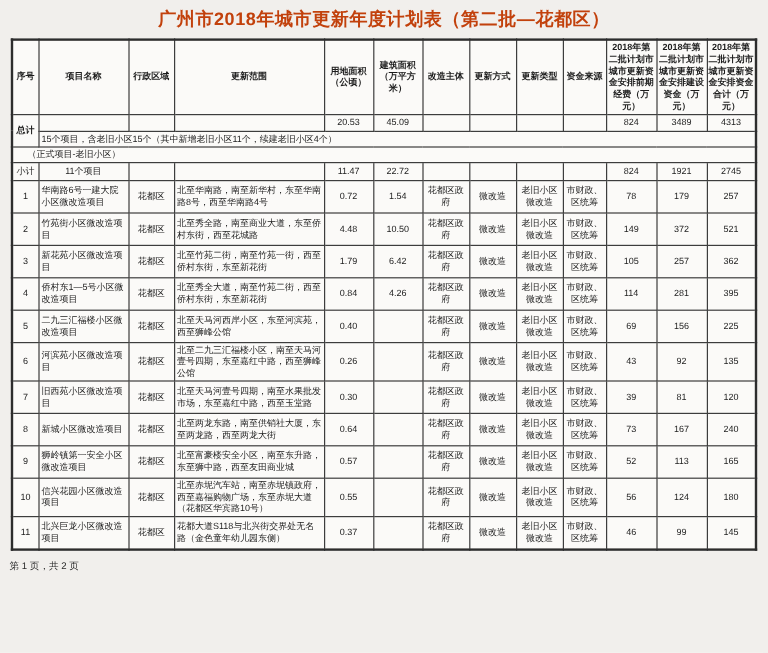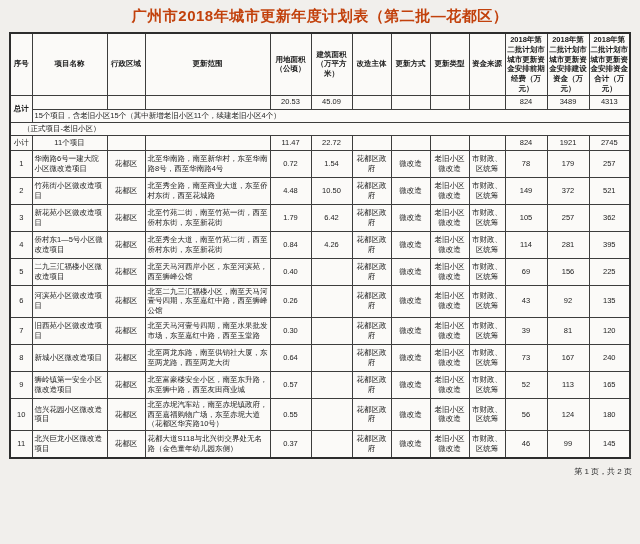--- a/index.html
+++ b/index.html
@@ -47,21 +47,21 @@
     padding: 1px 1px;
   }
   .plan td.al { text-align: left; }
   .plan tr.r-gtotal td { height: 14px; }
   .plan tr.r-note td { height: 13px; margin-top: 24px; }
   .plan tr.r-section td { height: 13px; padding-left: 12px; }
   .plan tr.r-subtotal td { height: 15px; }
   .plan tr.r-data td { height: 27px; }
   .bold { font-weight: bold; }
   .footer {
-    text-align: right;
+    text-align: left;
     font-size: 8px;
     margin-top: 7px;
     color: #2a2a2a;
   }
 </style>
 </head>
 <body>
 
 <div class="page">
   <h1 class="title">广州市2018年城市更新年度计划表（第二批—花都区）</h1>

